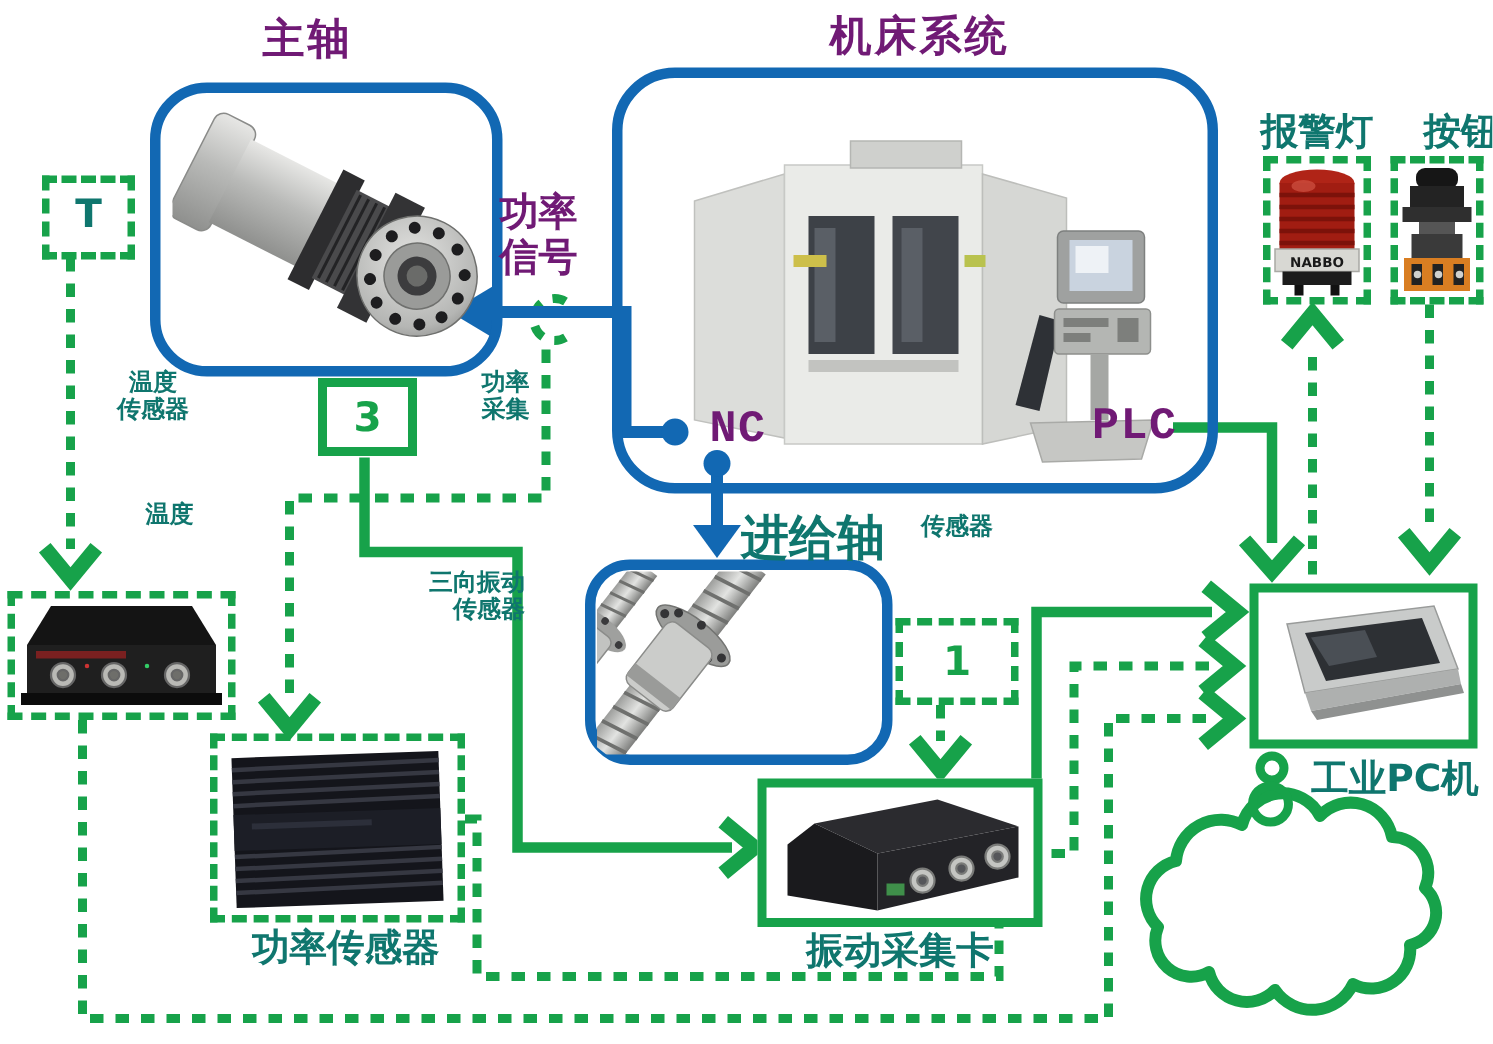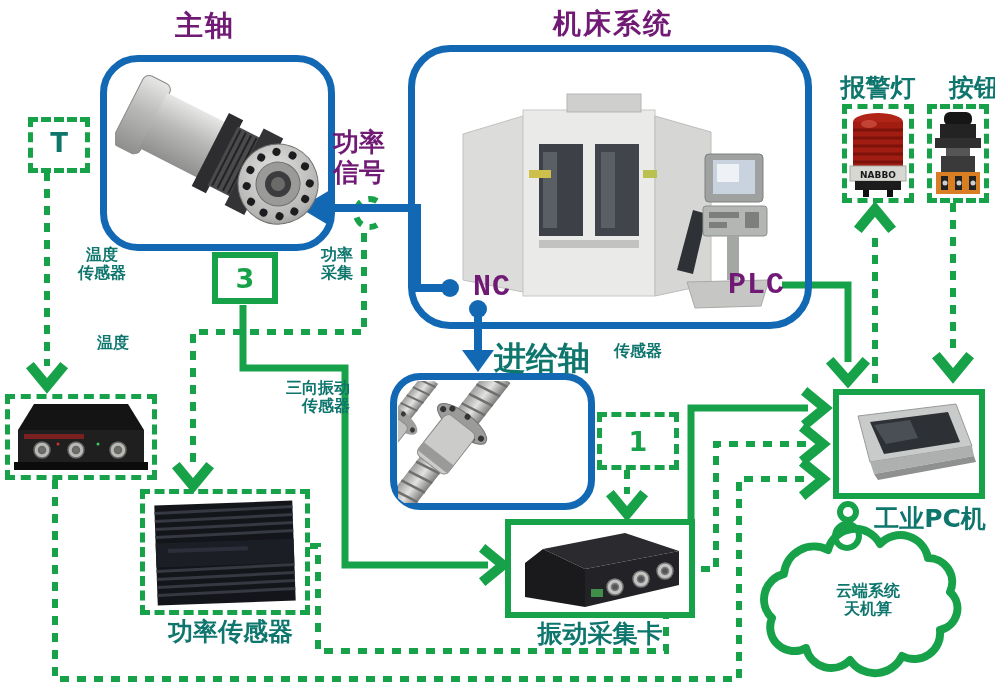--- a/index.html
+++ b/index.html
@@ -343,18 +343,14 @@
   </div>
   <div class="lbl green g26" style="left:494px;top:340px;width:90px;">进给轴</div>
   <div class="lbl green g24" style="left:582px;top:342px;width:112px;">
       <span>传感器</span>
   </div>
   <div class="lbl green g25" style="left:158px;top:618px;width:145px;">功率传感器</div>
   <div class="lbl green g25" style="left:510px;top:620px;width:180px;">振动采集卡</div>
   <div class="lbl green g25" style="left:838px;top:74px;width:80px;">报警灯</div>
   <div class="lbl green g25" style="left:940px;top:74px;width:68px;">按钮</div>
   <div class="lbl green g25" style="left:870px;top:505px;width:120px;">工业PC机</div>
-  <div class="lbl green g24" style="left:798px;top:582px;width:140px;">
-    <span>云端系统</span>
-      <span>天机算</span>
-  </div>
 
 </div>
 
 </body></html>

